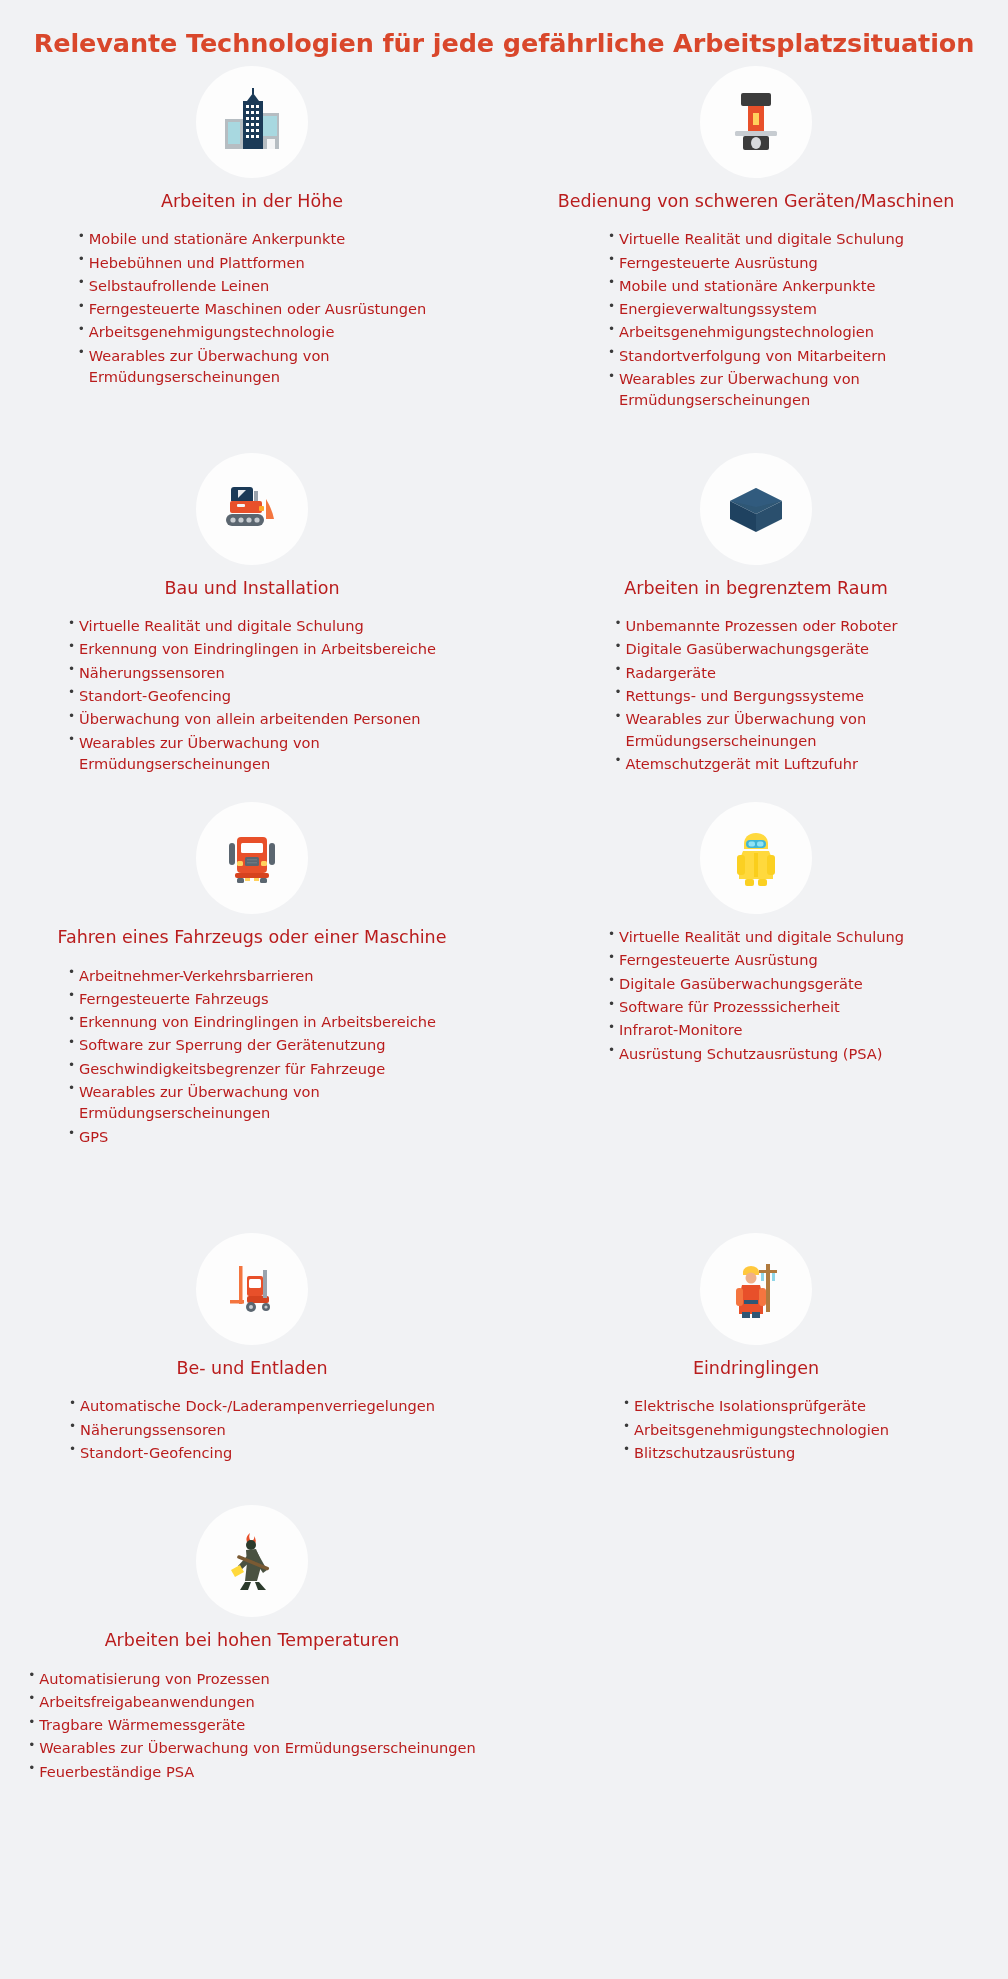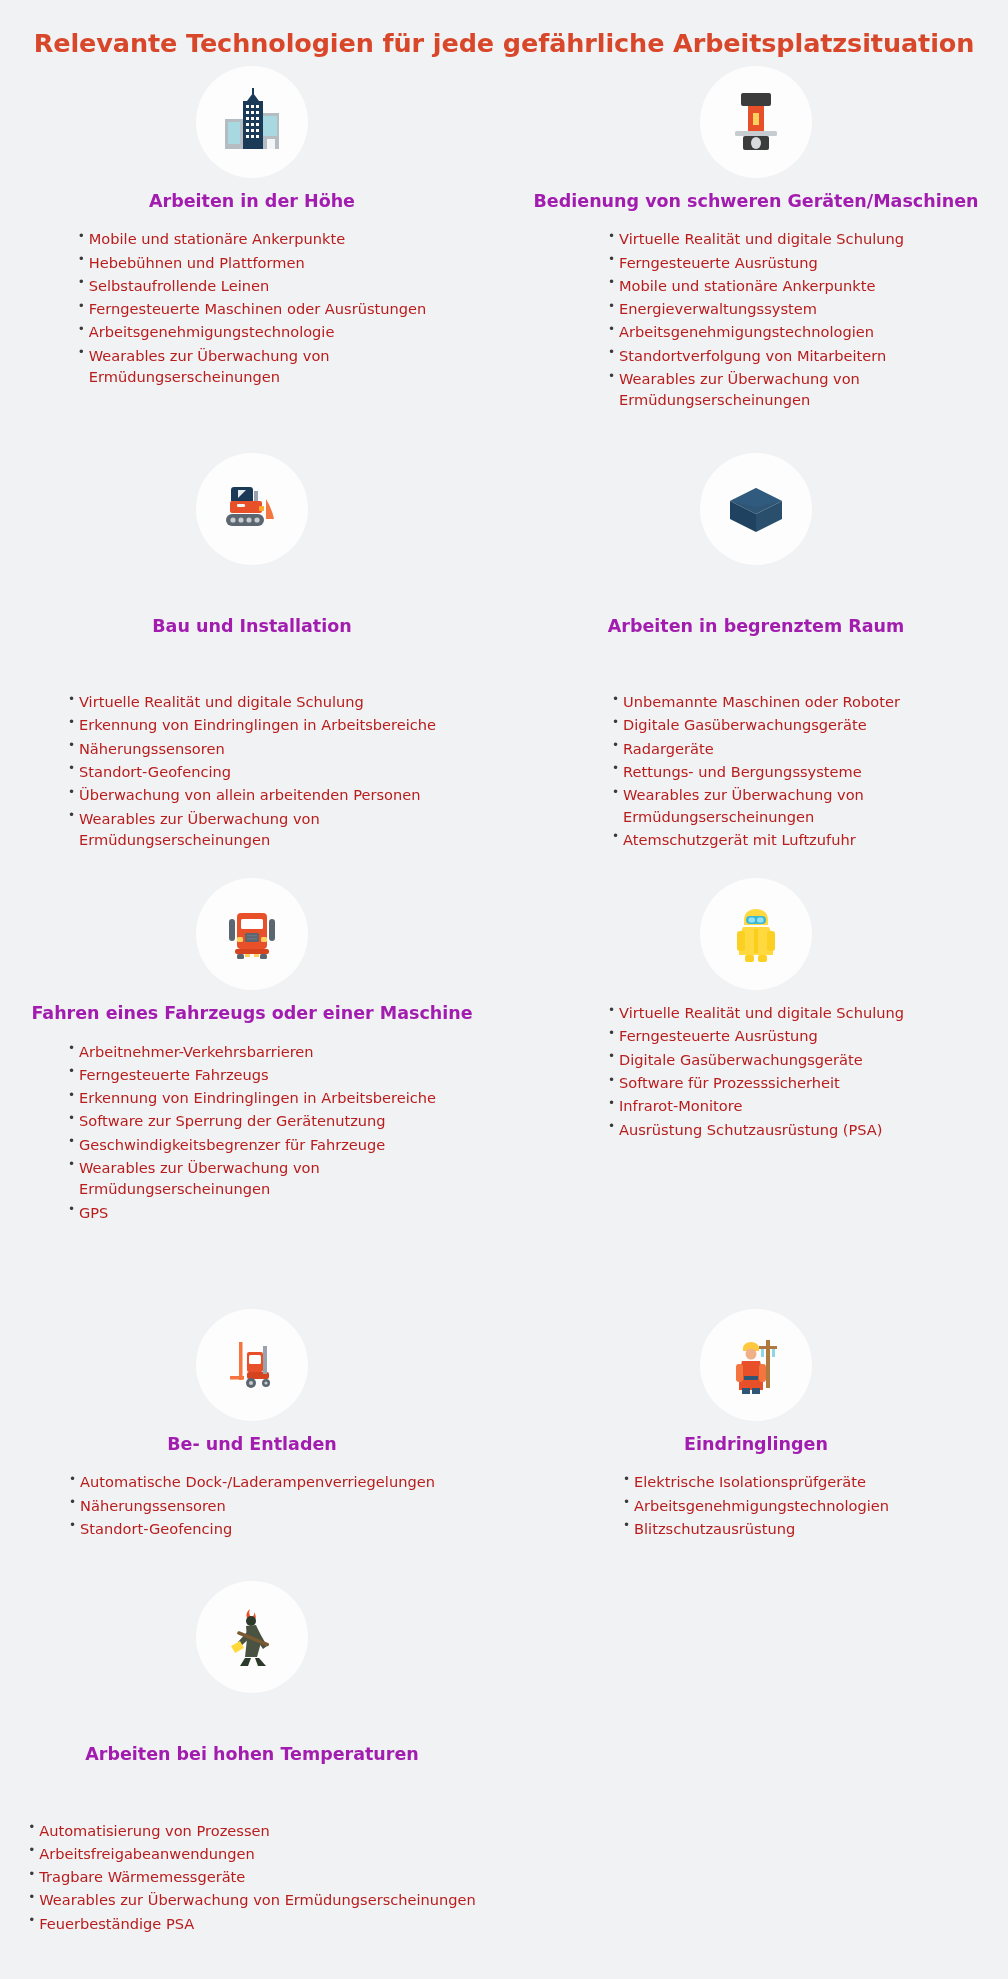--- a/index.html
+++ b/index.html
@@ -60,22 +60,22 @@
     display: flex;
     align-items: center;
     justify-content: center;
     margin-bottom: 12px;
     flex: none;
   }
   .icon-circle svg { display: block; }
 
   .block-title {
     font-size: 17.5px;
-    font-weight: bold;
-    color: #a21caf;
+    font-weight: normal;
+    color: #b91c1c;
     text-align: center;
     line-height: 1.28;
     padding: 0 14px;
     margin-bottom: 16px;
     max-width: 470px;
   }
   ul.tech-list {
     list-style: none;
     margin: 0;
     padding: 0;
@@ -100,21 +100,21 @@
     display: block;
     padding-left: 0;
   }
 
   
   .block { display: flex; flex-direction: column; align-items: center; }
   .list-wrap { width: auto; }
 
   
   .off-0  { margin-top: 0px; }
-  .off-d  { margin-top: 40px; gap: 38px; }
+  .off-d  { margin-top: 40px; }
   .off-g  { margin-top: 26px; }
   .off-h  { margin-top: 84px; }
 </style>
 </head>
 <body>
 
 <div class="page">
 
   <div class="page-title">Relevante Technologien für jede gefährliche Arbeitsplatzsituation</div>
 
@@ -247,21 +247,21 @@
             <svg width="70" height="70" viewBox="0 0 70 70">
               <polygon points="35,14 61,27 35,40 9,27" fill="#2f5775"></polygon>
               <polygon points="9,27 35,40 35,58 9,45" fill="#1f4260"></polygon>
               <polygon points="61,27 35,40 35,58 61,45" fill="#2a4f6d"></polygon>
               <polygon points="35,14 61,27 35,33 9,27" fill="#35618a" opacity="0.45"></polygon>
             </svg>
           </div>
           <div class="block-title">Arbeiten in begrenztem Raum</div>
           <div class="list-wrap">
             <ul class="tech-list">
-              <li>Unbemannte Maschinen oder Roboter</li>
+              <li>Unbemannte Prozessen oder Roboter</li>
               <li>Digitale Gasüberwachungsgeräte</li>
               <li>Radargeräte</li>
               <li>Rettungs- und Bergungssysteme</li>
               <li>
                 <span>Wearables zur Überwachung von</span>
                 <span class="cont">Ermüdungserscheinungen</span>
               </li>
               <li>Atemschutzgerät mit Luftzufuhr</li>
             </ul>
           </div>

